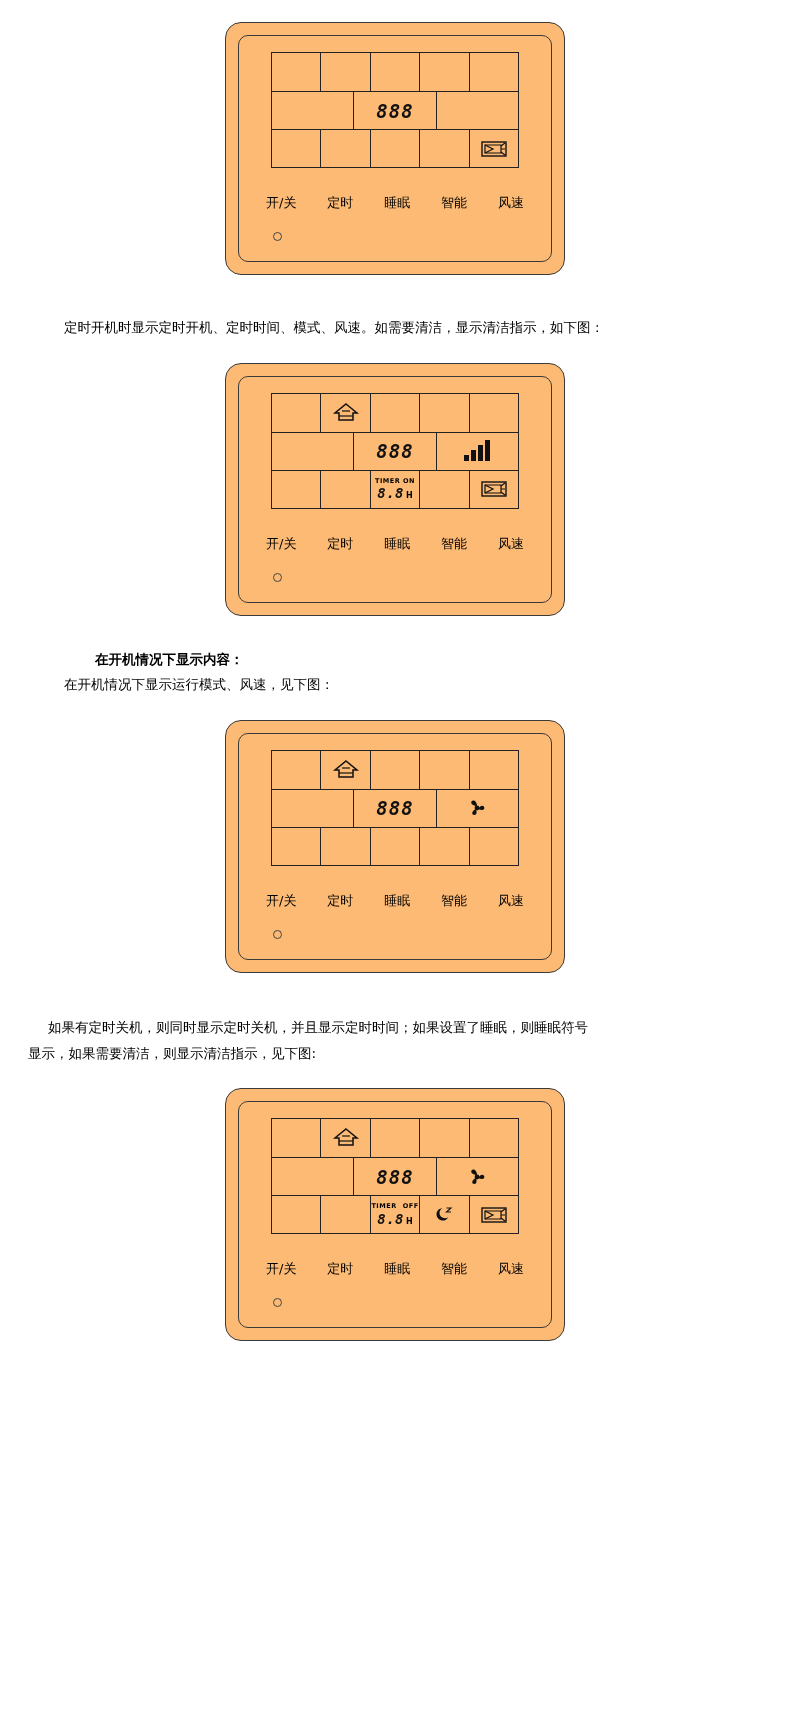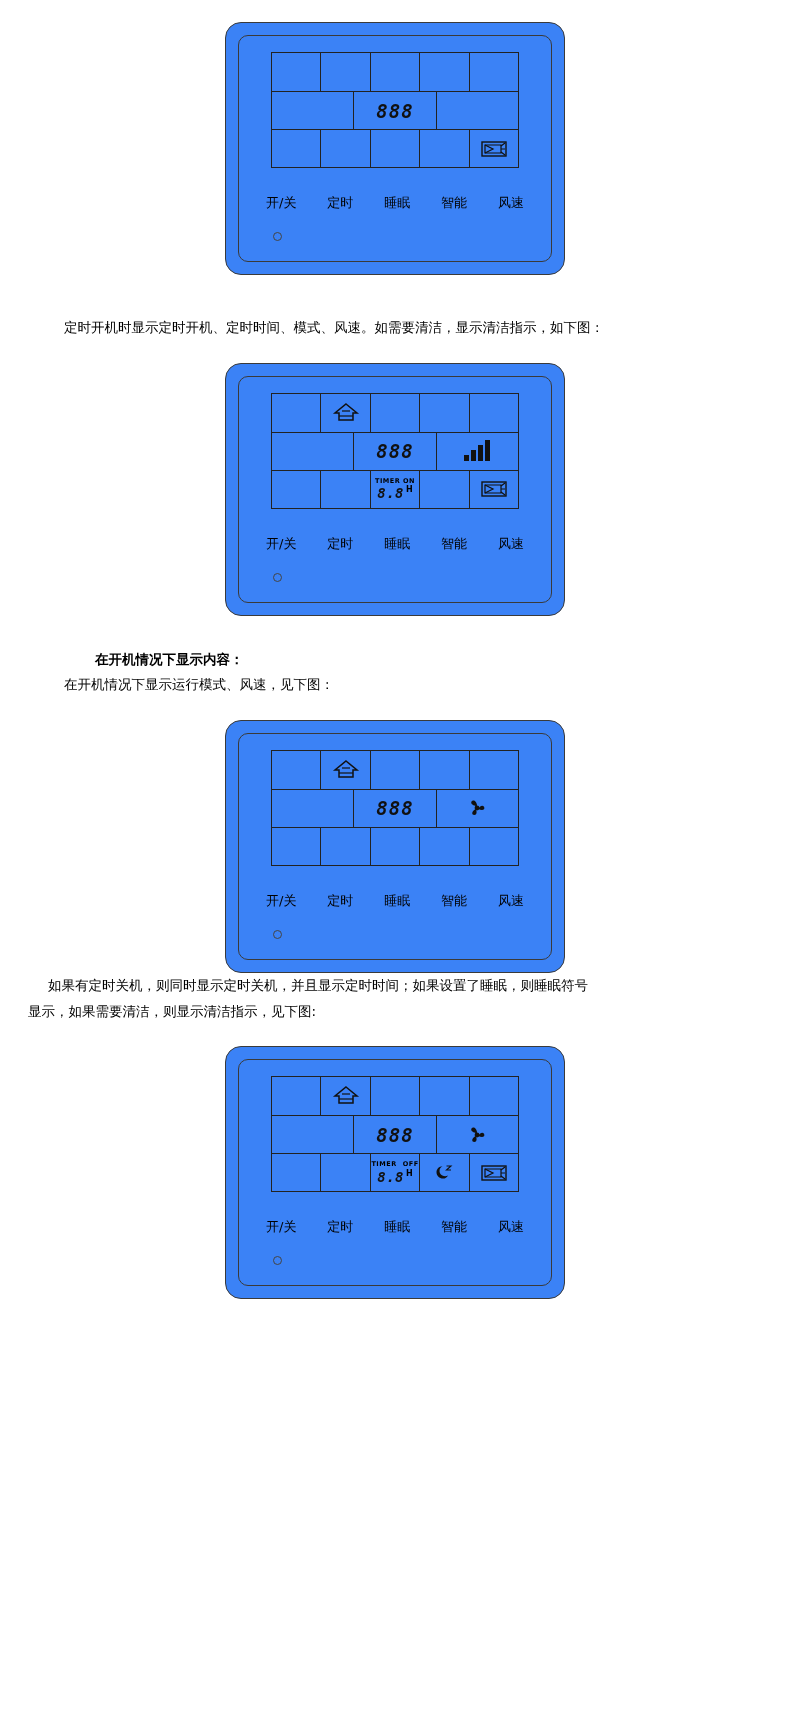--- a/index.html
+++ b/index.html
@@ -56,21 +56,21 @@
   
   .device-wrap {
     display: flex;
     justify-content: center;
     margin-top: 22px;
   }
   .device {
     width: 340px;
     border: 1.6px solid #3a3a3a;
     border-radius: 16px;
-    background: #3b82f6;
+    background: #fdba74;
     padding: 12px;
     box-sizing: border-box;
   }
   .device-inner {
     border: 1.4px solid #3a3a3a;
     border-radius: 10px;
     padding: 14px 14px 18px 14px;
     box-sizing: border-box;
   }
 
@@ -126,21 +126,21 @@
     letter-spacing: 0.5px;
     font-weight: bold;
     display: flex;
     width: 100%;
     justify-content: center;
     gap: 6px;
     margin-bottom: 2px;
   }
   .timer-val {
     display: flex;
-    align-items: flex-start;
+    align-items: flex-end;
     gap: 2px;
   }
   .timer-unit {
     font-size: 8px;
     font-family: "DejaVu Sans", sans-serif;
     font-weight: bold;
   }
 
   
   .fanbars {
@@ -363,21 +363,21 @@
           <span>睡眠</span>
           <span>智能</span>
           <span>风速</span>
         </div>
         <div class="led"></div>
       </div>
     </div>
   </div>
 
   
-  <div class="para pad-l-60" style="padding-left:48px;">如果有定时关机，则同时显示定时关机，并且显示定时时间；如果设置了睡眠，则睡眠符号</div>
+  <div class="para pad-l-60" style="margin-top:42px;padding-left:48px;">如果有定时关机，则同时显示定时关机，并且显示定时时间；如果设置了睡眠，则睡眠符号</div>
   <div class="para pad-l-28">显示，如果需要清洁，则显示清洁指示，见下图:</div>
 
   
   <div class="device-wrap">
     <div class="device">
       <div class="device-inner">
         <div class="lcd">
           <div class="lcd-row">
             <div class="cell"></div>
             <div class="cell">

